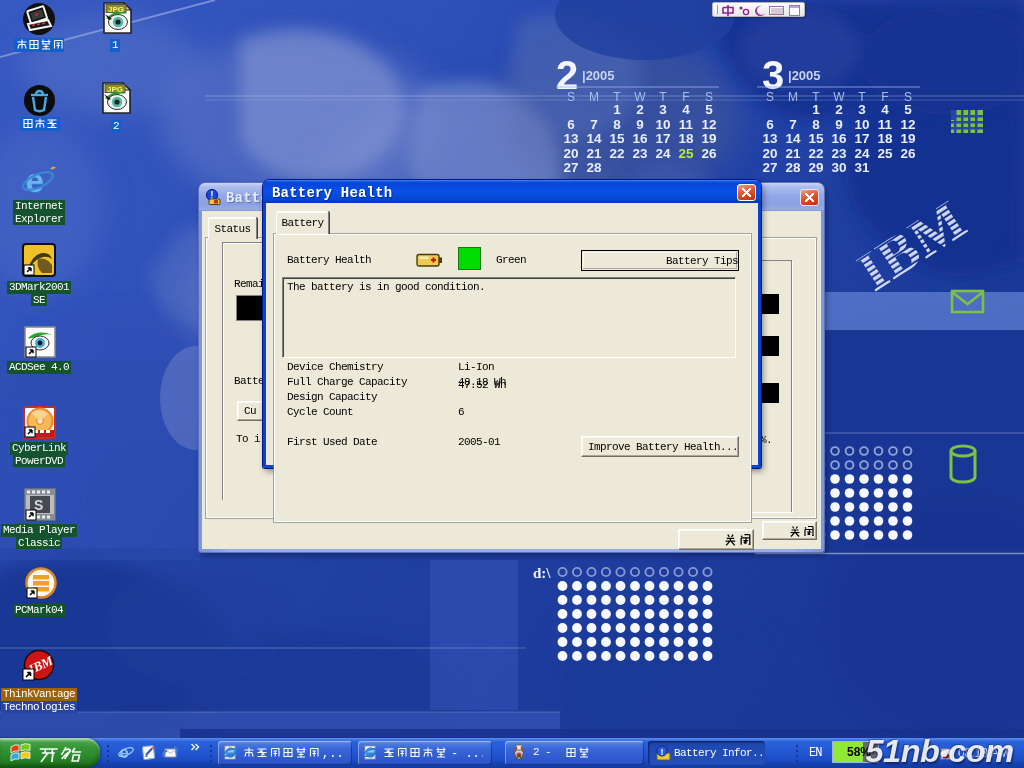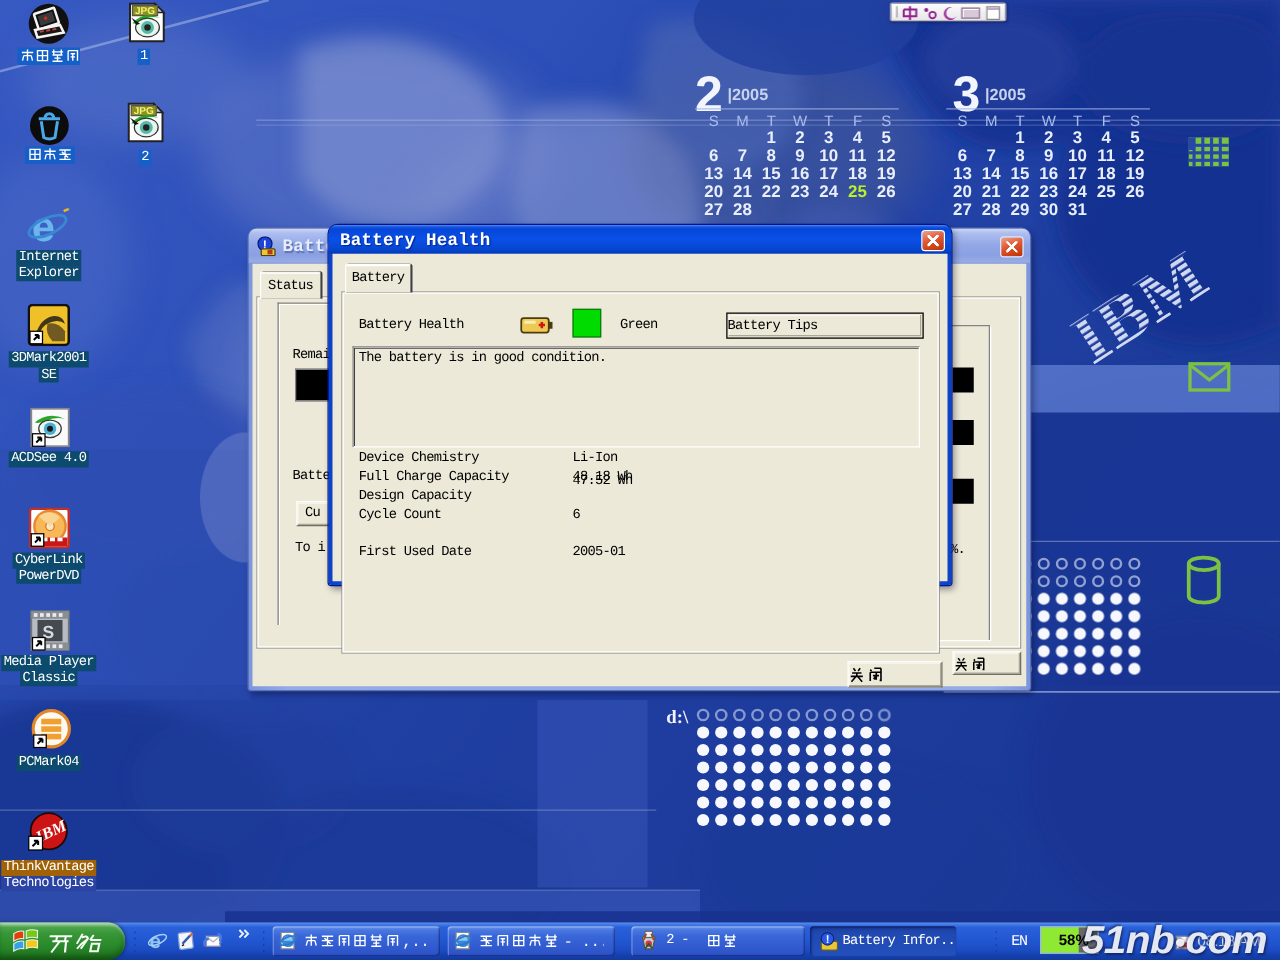--- a/index.html
+++ b/index.html
@@ -1,40 +1,40 @@
 <!DOCTYPE html>
 <html><head><meta charset="utf-8"><style>
 *{margin:0;padding:0;box-sizing:border-box}
 html,body{width:1024px;height:768px;overflow:hidden;font-family:"Liberation Mono",monospace}
 #desk{position:absolute;inset:0;width:1024px;height:768px}
 .abs{position:absolute}
 .lbl{position:absolute;font:11px "Liberation Mono",monospace;letter-spacing:-0.6px;color:#fff;background:#1560c8;padding:0 2px;line-height:13px;white-space:pre;text-align:center}
 .lb2{position:absolute;font:11px "Liberation Mono",monospace;letter-spacing:-0.6px;color:#fff;line-height:12.5px;white-space:pre;text-align:center}
-.lb2 i{font-style:normal;background:#0c4a6e;padding:0 2px;display:inline-block}
+.lb2 i{font-style:normal;background:#14532d;padding:0 2px;display:inline-block}
 
 .win{position:absolute;border-radius:7px 7px 2px 2px;background:#ece9d8;
  box-shadow:0 0 0 1px #00138c, 2px 3px 6px rgba(0,0,25,.45)}
 .tbar{position:absolute;left:0;top:0;right:0;height:23px;border-radius:6px 6px 0 0;
  background:linear-gradient(180deg,#4e8df8 0%,#1959e0 6%,#0646d8 14%,#0a50e8 50%,#0646cf 85%,#0338b8 100%)}
 .tbar .cap{position:absolute;top:5px;font:bold 14px "Liberation Mono",monospace;color:#fff;text-shadow:1px 1px 1px #00269c;letter-spacing:0.2px}
 .xbtn{position:absolute;top:4px;width:19px;height:17px;border-radius:3px;border:1px solid #fff;
  background:linear-gradient(135deg,#f8b29a 0%,#e8643c 40%,#d23a0e 70%,#boffff 100%);
  background:linear-gradient(160deg,#f0a088 0%,#e05830 45%,#c03000 100%)}
 .xbtn:after{content:"";position:absolute;left:4px;top:3px;width:9px;height:9px;
  background:
  linear-gradient(45deg,transparent 42%,#fff 42%,#fff 58%,transparent 58%),
  linear-gradient(-45deg,transparent 42%,#fff 42%,#fff 58%,transparent 58%)}
 .client{position:absolute;left:3px;right:3px;top:23px;bottom:3px;background:#ece9d8}
 .tab{position:absolute;background:#ece9d8;border:1px solid #fff;border-right:1px solid #848284;border-bottom:none;
  box-shadow:inset 0 1px 0 #fff, 1px 0 0 #404040;
  font:11px "Liberation Mono",monospace;letter-spacing:-0.6px;color:#000;text-align:center;border-radius:2px 2px 0 0}
 .page{position:absolute;background:#ece9d8;border:1px solid #fff;box-shadow:0 0 0 1px rgba(132,130,132,.7)}
 .btn{position:absolute;background:#ece9d8;border:1px solid #000;border-color:#fff #716f64 #716f64 #fff;
  box-shadow:inset -1px -1px 0 #aca899,inset 1px 1px 0 #f8f7f2;
- font:11px "Liberation Mono",monospace;letter-spacing:-0.6px;color:#000;text-align:left;white-space:nowrap}
+ font:11px "Liberation Mono",monospace;letter-spacing:-0.6px;color:#000;text-align:right;white-space:nowrap}
 .btn.def{border:1px solid #000;box-shadow:inset 0 0 0 1px #ece9d8, inset -2px -2px 0 #aca899,inset 2px 2px 0 #f8f7f2}
 .sunk{position:absolute;background:#ece9d8;border:1px solid;border-color:#848284 #fff #fff #848284;box-shadow:inset 1px 1px 0 #404040 }
 .mt{font:11px "Liberation Mono",monospace;letter-spacing:-0.6px;color:#000;white-space:pre;position:absolute}
 
 #tb{position:absolute;left:0;top:738px;width:1024px;height:30px;
  background:linear-gradient(180deg,#5e90ee 0,#3c74e4 2px,#2a60d8 4px,#2257d2 14px,#1c4cc4 22px,#1541ae 26px,#123a9e 30px)}
 .tbtn{position:absolute;top:3px;height:24px;border-radius:3px;
  background:linear-gradient(180deg,#6d96ea 0,#4a78e0 3px,#3866d8 8px,#3059ce 18px,#2c52c4 24px);
  box-shadow:inset 1px 1px 0 rgba(255,255,255,.35), inset -1px -1px 1px rgba(0,0,60,.45);
  color:#fff;font:12px "Liberation Mono",monospace;overflow:hidden;white-space:nowrap}
@@ -609,20 +609,21 @@
   <div class="mt" style="left:21px;top:158px">Device Chemistry</div>
       <div class="mt" style="left:192px;top:158px">Li-Ion</div>
   <div class="mt" style="left:21px;top:173px">Full Charge Capacity</div>
       <div class="mt" style="left:192px;top:173px">48.18 Wh</div>
   <div class="mt" style="left:21px;top:188px">Design Capacity</div>
       <div class="mt" style="left:192px;top:176px">47.52 Wh</div>
   <div class="mt" style="left:21px;top:203px">Cycle Count</div>
       <div class="mt" style="left:192px;top:203px">6</div>
   <div class="mt" style="left:21px;top:233px">First Used Date</div>
       <div class="mt" style="left:192px;top:233px">2005-01</div>
+  <div class="btn" style="left:315px;top:233px;width:158px;height:21px;line-height:20px">Improve Battery Health...</div>
   <div class="btn" style="left:412px;top:326px;width:76px;height:21px"><svg width="29" height="14" viewBox="0 0 27 13" style="margin-top:3px" stroke="#000">
           <use href="#hzGuan"></use>
           <use href="#hzBi" x="14"></use>
         </svg></div>
  </div>
 </div>
 
 <div id="tb">
 
  <div class="abs" style="left:-2px;top:0;width:102px;height:30px;border-radius:0 14px 14px 0;

